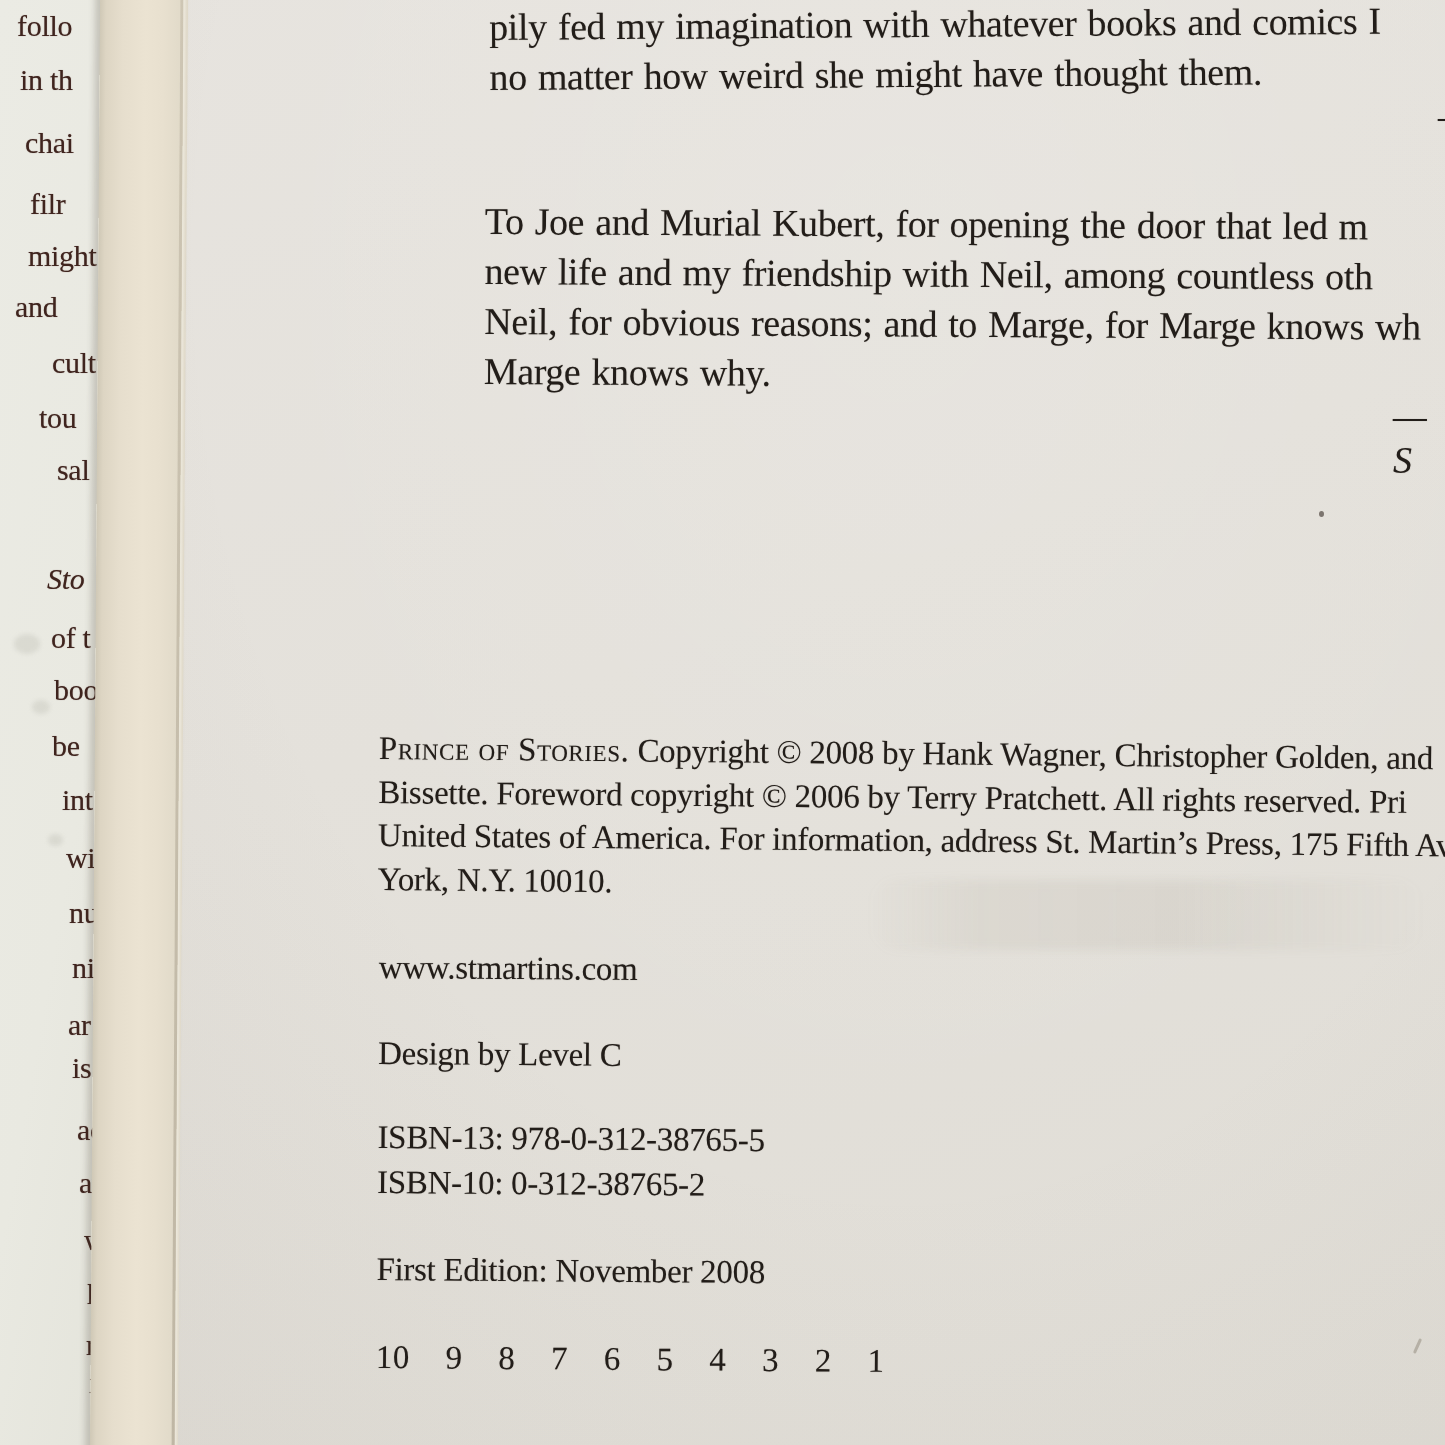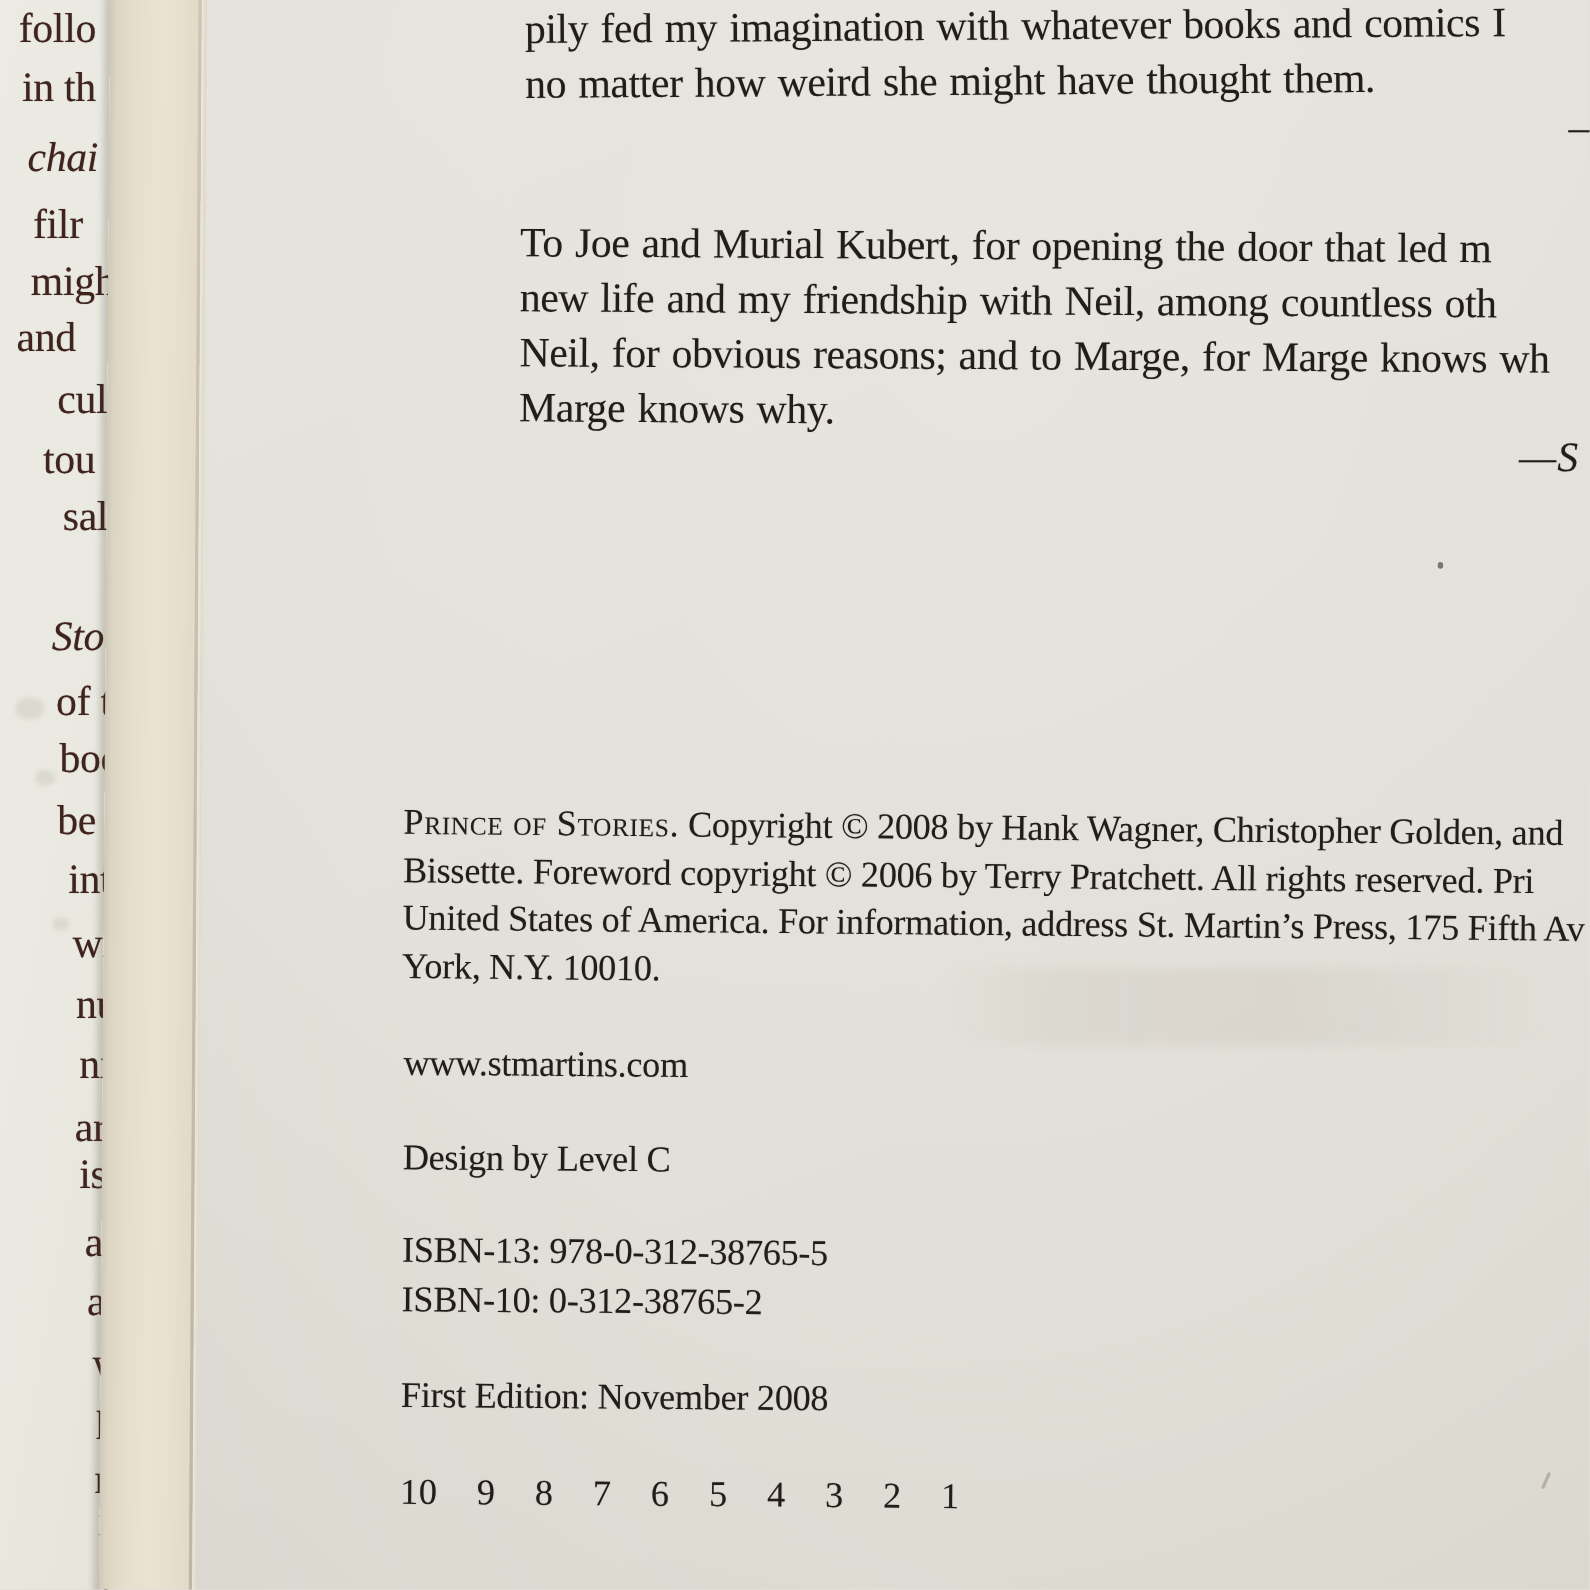--- a/index.html
+++ b/index.html
@@ -7,20 +7,21 @@
     width:1445px;height:1445px;overflow:hidden;position:relative;
     background:#e4e1db;
     font-family:"Liberation Serif","DejaVu Serif",serif;
   }
   .photo{position:absolute;inset:0;width:1445px;height:1445px;overflow:hidden;}
 
   
   .page{
     position:absolute;inset:0;z-index:2;
     background:linear-gradient(160deg,#e7e4df 0%,#e4e1db 45%,#e0ddd6 100%);
+    margin-left:12px;
   }
   .vignette{
     position:absolute;inset:0;z-index:3;pointer-events:none;
     background:radial-gradient(ellipse at 62% 18%, rgba(255,255,255,0.10) 0%, rgba(0,0,0,0) 55%, rgba(110,100,85,0.07) 100%);
   }
   .txt{color:#221d19;text-shadow:0 0 1px rgba(50,40,30,0.35);}
   .big{font-size:38px;line-height:50px;letter-spacing:-0.4px;word-spacing:2px;white-space:nowrap;}
   .small{font-size:33px;line-height:43.5px;letter-spacing:-0.3px;white-space:nowrap;}
   .line{white-space:nowrap;}
   .sc{font-variant:small-caps;letter-spacing:0.6px;}
@@ -39,21 +40,21 @@
   .row-isbn10{top:215px;}
   .row-edition{top:302px;}
   .row-printline{top:390px;word-spacing:27px;letter-spacing:0.5px;}
 
   
   .left-strip{
     position:absolute;left:0;top:0;width:112px;height:1445px;z-index:5;
     background:linear-gradient(100deg,#ebebe4 0%,#e9e9e1 60%,#e4e4db 100%);
   }
   .frag{
-    position:absolute;font-size:38px;line-height:40px;color:#3f241e;
+    position:absolute;font-size:30px;line-height:40px;color:#3f241e;
     white-space:nowrap;letter-spacing:-0.3px;
     text-shadow:0 0 1px rgba(70,35,28,0.45);
     font-family:"Liberation Serif","DejaVu Serif",serif;
   }
   .stain{position:absolute;border-radius:50%;background:rgba(135,138,126,0.16);filter:blur(2px);}
   .stain.s1{left:14px;top:634px;width:26px;height:20px;}
   .stain.s2{left:32px;top:700px;width:18px;height:14px;}
   .stain.s3{left:48px;top:834px;width:15px;height:12px;}
 
   
@@ -127,21 +128,21 @@
     <div class="ghost"></div>
     <div class="speck a"></div>
     <div class="speck b"></div>
     <div class="vignette"></div>
   </div>
 
   <div class="left-strip">
     <div>
         <span class="frag" style="top: 6px; left: 17px;">follo</span>
         <span class="frag" style="top: 60px; left: 20px;">in th</span>
-        <span class="frag" style="top: 123px; left: 25px; font-style: italic;">chai</span>
+        <span class="frag" style="top: 123px; left: 25px;">chai</span>
         <span class="frag" style="top: 184px; left: 30px;">filr</span>
         <span class="frag" style="top: 236px; left: 28px;">might</span>
         <span class="frag" style="top: 287px; left: 15px;">and</span>
         <span class="frag" style="top: 343px; left: 36px; margin-left: 16px;">cult</span>
         <span class="frag" style="top: 398px; left: 39px;">tou</span>
         <span class="frag" style="top: 450px; left: 57px;">sal</span>
         <span class="frag it" style="top: 559px; left: 47px;">Sto</span>
         <span class="frag" style="top: 618px; left: 51px;">of t</span>
         <span class="frag" style="top: 670px; left: 54px;">books</span>
         <span class="frag" style="top: 726px; left: 52px;">be</span>

